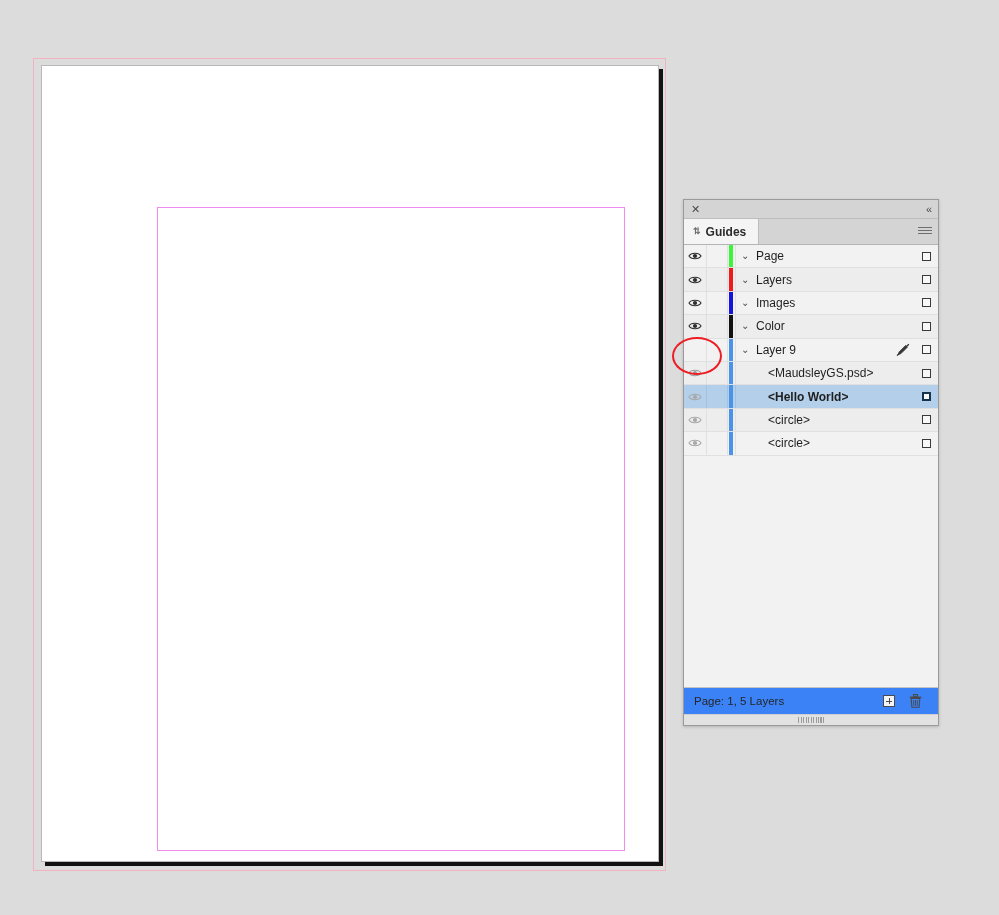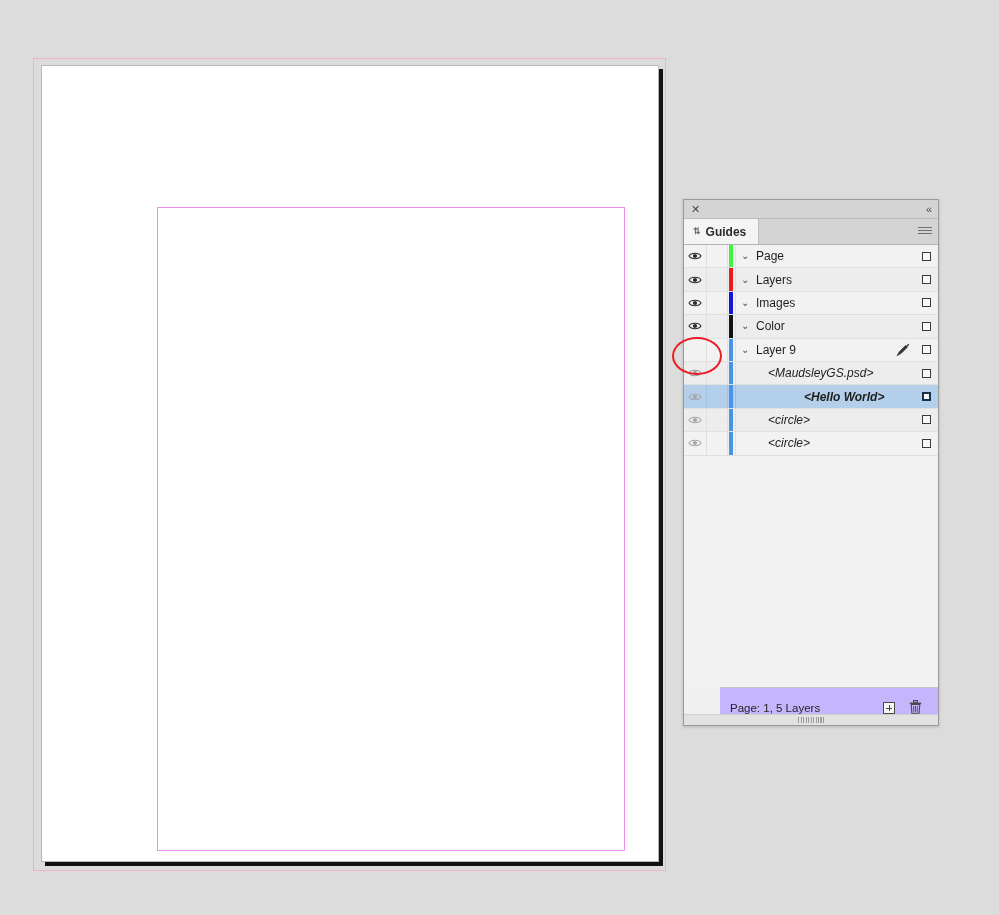--- a/index.html
+++ b/index.html
@@ -111,47 +111,47 @@
   .col-name {
     flex: 1 1 auto; display: flex; align-items: center;
     padding-left: 5px; gap: 5px; overflow: hidden;
     border-left: 1px solid #e0e0e0;
   }
   .layer-row.selected .col-name,
   .layer-row.selected .col-eye,
   .layer-row.selected .col-lock { border-color: #a2c2e2; }
   .chev { font-size: 10px; color: #4f4f4f; line-height: 1; width: 10px; }
   .name-txt { white-space: nowrap; }
-  .layer-row.selected .name-txt { font-weight: 700; margin-left: 36px; }
-  .child .col-name { padding-left: 32px; font-style: italic; }
+  .layer-row.selected .name-txt { font-weight: 700; }
+  .child .col-name { padding-left: 32px; }
   .col-target {
     width: 24px; flex: 0 0 24px;
     display: flex; align-items: center; justify-content: center;
   }
   .col-pen {
     width: 22px; flex: 0 0 22px;
     display: flex; align-items: center; justify-content: center;
   }
   .tgt {
     width: 9px; height: 9px; border: 1.5px solid #3a3a3a; background: #f8f8f8;
   }
   .layer-row.selected .tgt { border-color: #17324d; border-width: 2px; }
 
   
   .eye { position: relative; width: 14px; height: 10px; }
   .eye svg { display: block; }
 
   
   .panel-footer {
     height: 27px; flex: 0 0 auto;
-    background: #c4b5fd;
+    background: #3b82f6;
     border-top: 1px solid #c4c4c4;
-    display: flex; align-items: flex-end;
+    display: flex; align-items: center;
     padding: 0 10px;
-    font-size: 11.5px; color: #262626; margin-left: 36px;
+    font-size: 11.5px; color: #262626;
   }
   .footer-spacer { flex: 1 1 auto; }
   .foot-btn { width: 26px; display: flex; align-items: center; justify-content: center; cursor: pointer; }
   .newlayer-icon {
     width: 12px; height: 12px; border: 1px solid #4a4a4a;
     position: relative; background: #f4f4f4;
   }
   .newlayer-icon::before, .newlayer-icon::after {
     content:""; position:absolute; background:#4a4a4a;
   }

